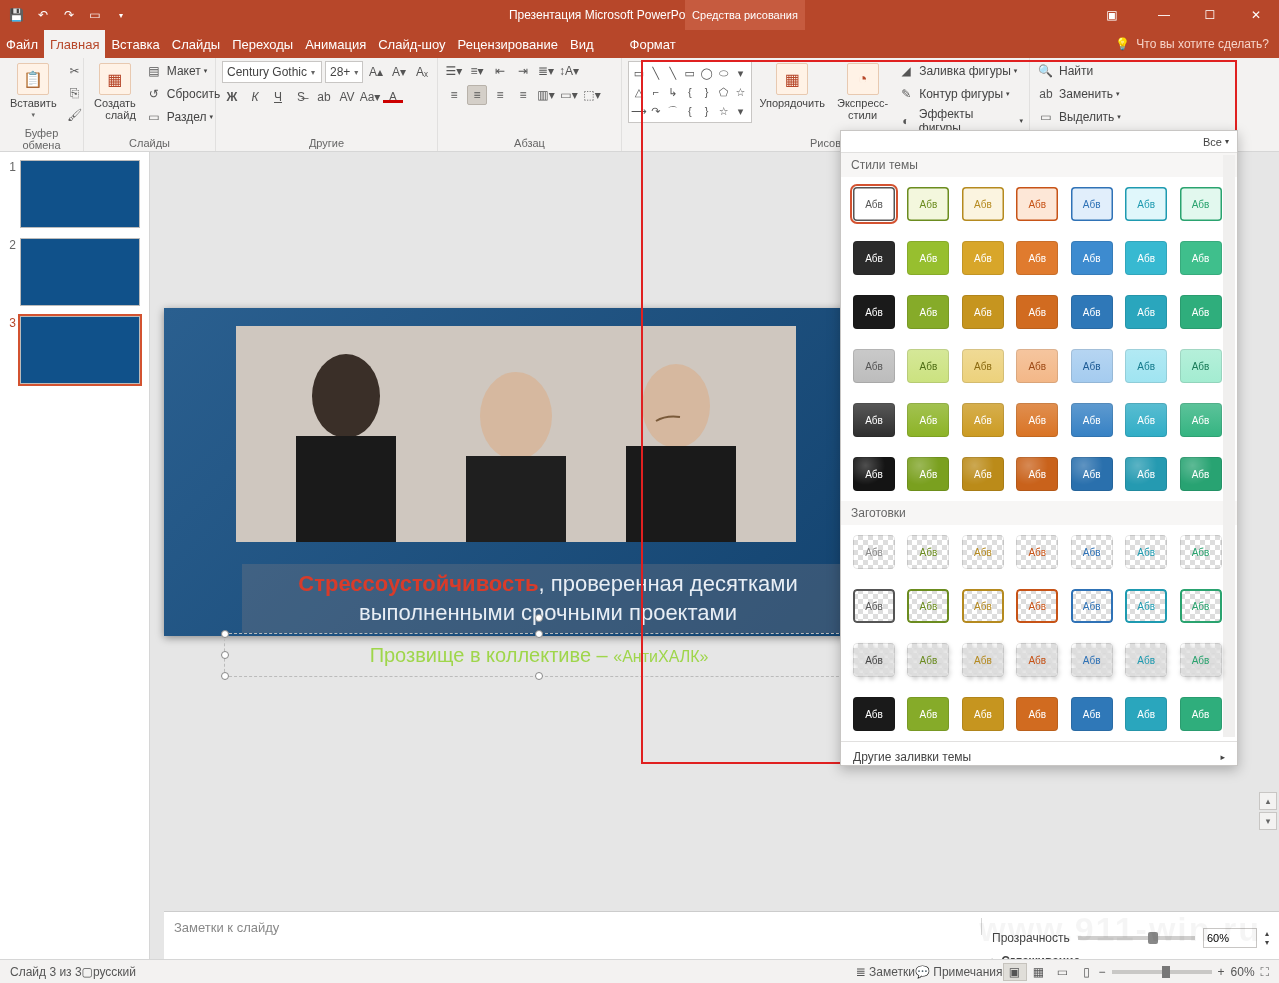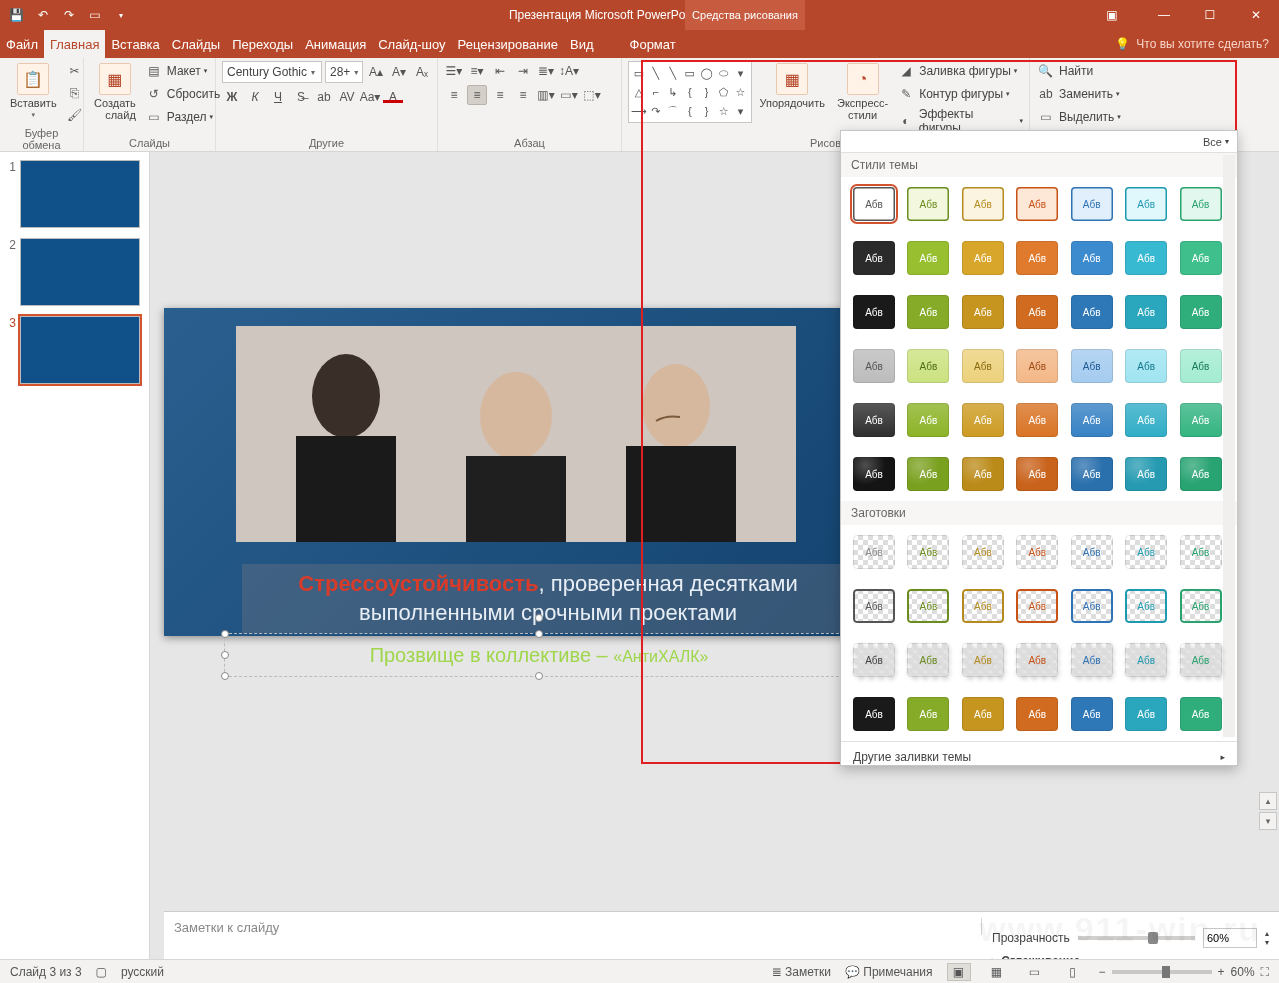--- a/index.html
+++ b/index.html
@@ -87,21 +87,21 @@
 .fmtpane .slider .knob { position: absolute; left: 60%; top: -4px; width: 10px; height: 12px; background: #888; border-radius: 2px; }
 .fmtpane input.sp { width: 54px; height: 20px; border: 1px solid #c8c6c4; font-size: 11px; padding: 0 3px; }
 .fmtpane .sect { margin-top: 6px; }
 .fmtpane .sect .title { font-weight: 600; color: #444; cursor: pointer; }
 .fmtpane .sect .title.sel { color: #b7472a; }
 
 
 .sbtn { position: absolute; right: 2px; width: 18px; height: 18px; background: #f3f2f1; border: 1px solid #c8c6c4; display: flex; align-items: center; justify-content: center; font-size: 9px; color: #666; cursor: pointer; }
 
 
-.status { position: absolute; left: 0; right: 0; bottom: 0; height: 24px; background: #f3f2f1; border-top: 1px solid #d6d6d6; display: flex; align-items: center; padding: 0 10px; font-size: 12px; color: #555; gap: 14px; }
+.status { position: absolute; left: 0; right: 0; bottom: 0; height: 24px; background: #f3f2f1; border-top: 1px solid #d6d6d6; display: flex; align-items: center; padding: 0 10px; font-size: 12px; color: #555; }
 .status .spacer { flex: 1; }
 .status .vbtn { width: 24px; height: 18px; display: flex; align-items: center; justify-content: center; cursor: pointer; border: 1px solid transparent; }
 .status .vbtn.sel { background: #e0ded9; border-color: #c6c3bd; }
 .status .zoom { display: flex; align-items: center; gap: 6px; }
 .status .ztrack { width: 100px; height: 4px; background: #c9c8c6; position: relative; }
 .status .ztrack .zknob { position: absolute; left: 50%; top: -4px; width: 8px; height: 12px; background: #777; }
 
 
 .wm { position: absolute; right: 18px; bottom: 34px; color: rgba(0,0,0,0.04); font-size: 34px; font-weight: bold; letter-spacing: 2px; pointer-events: none; }
 

